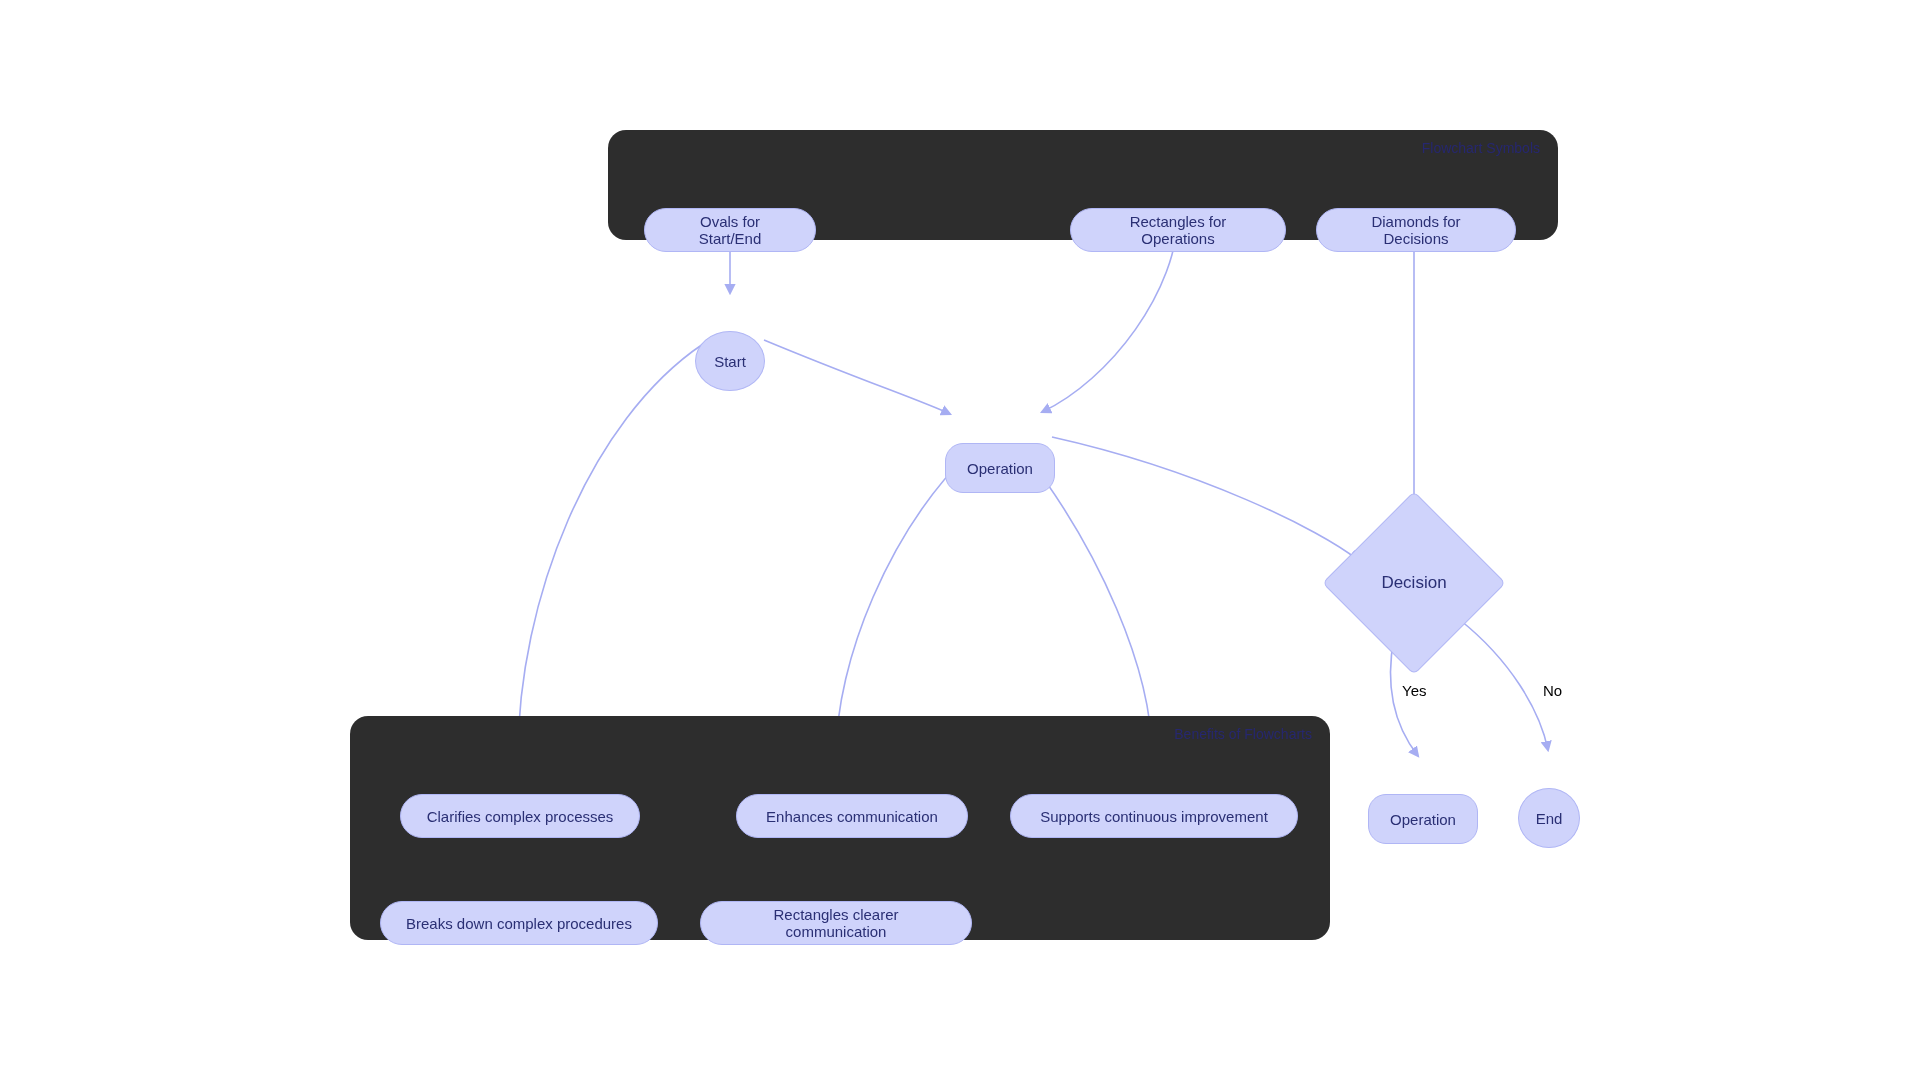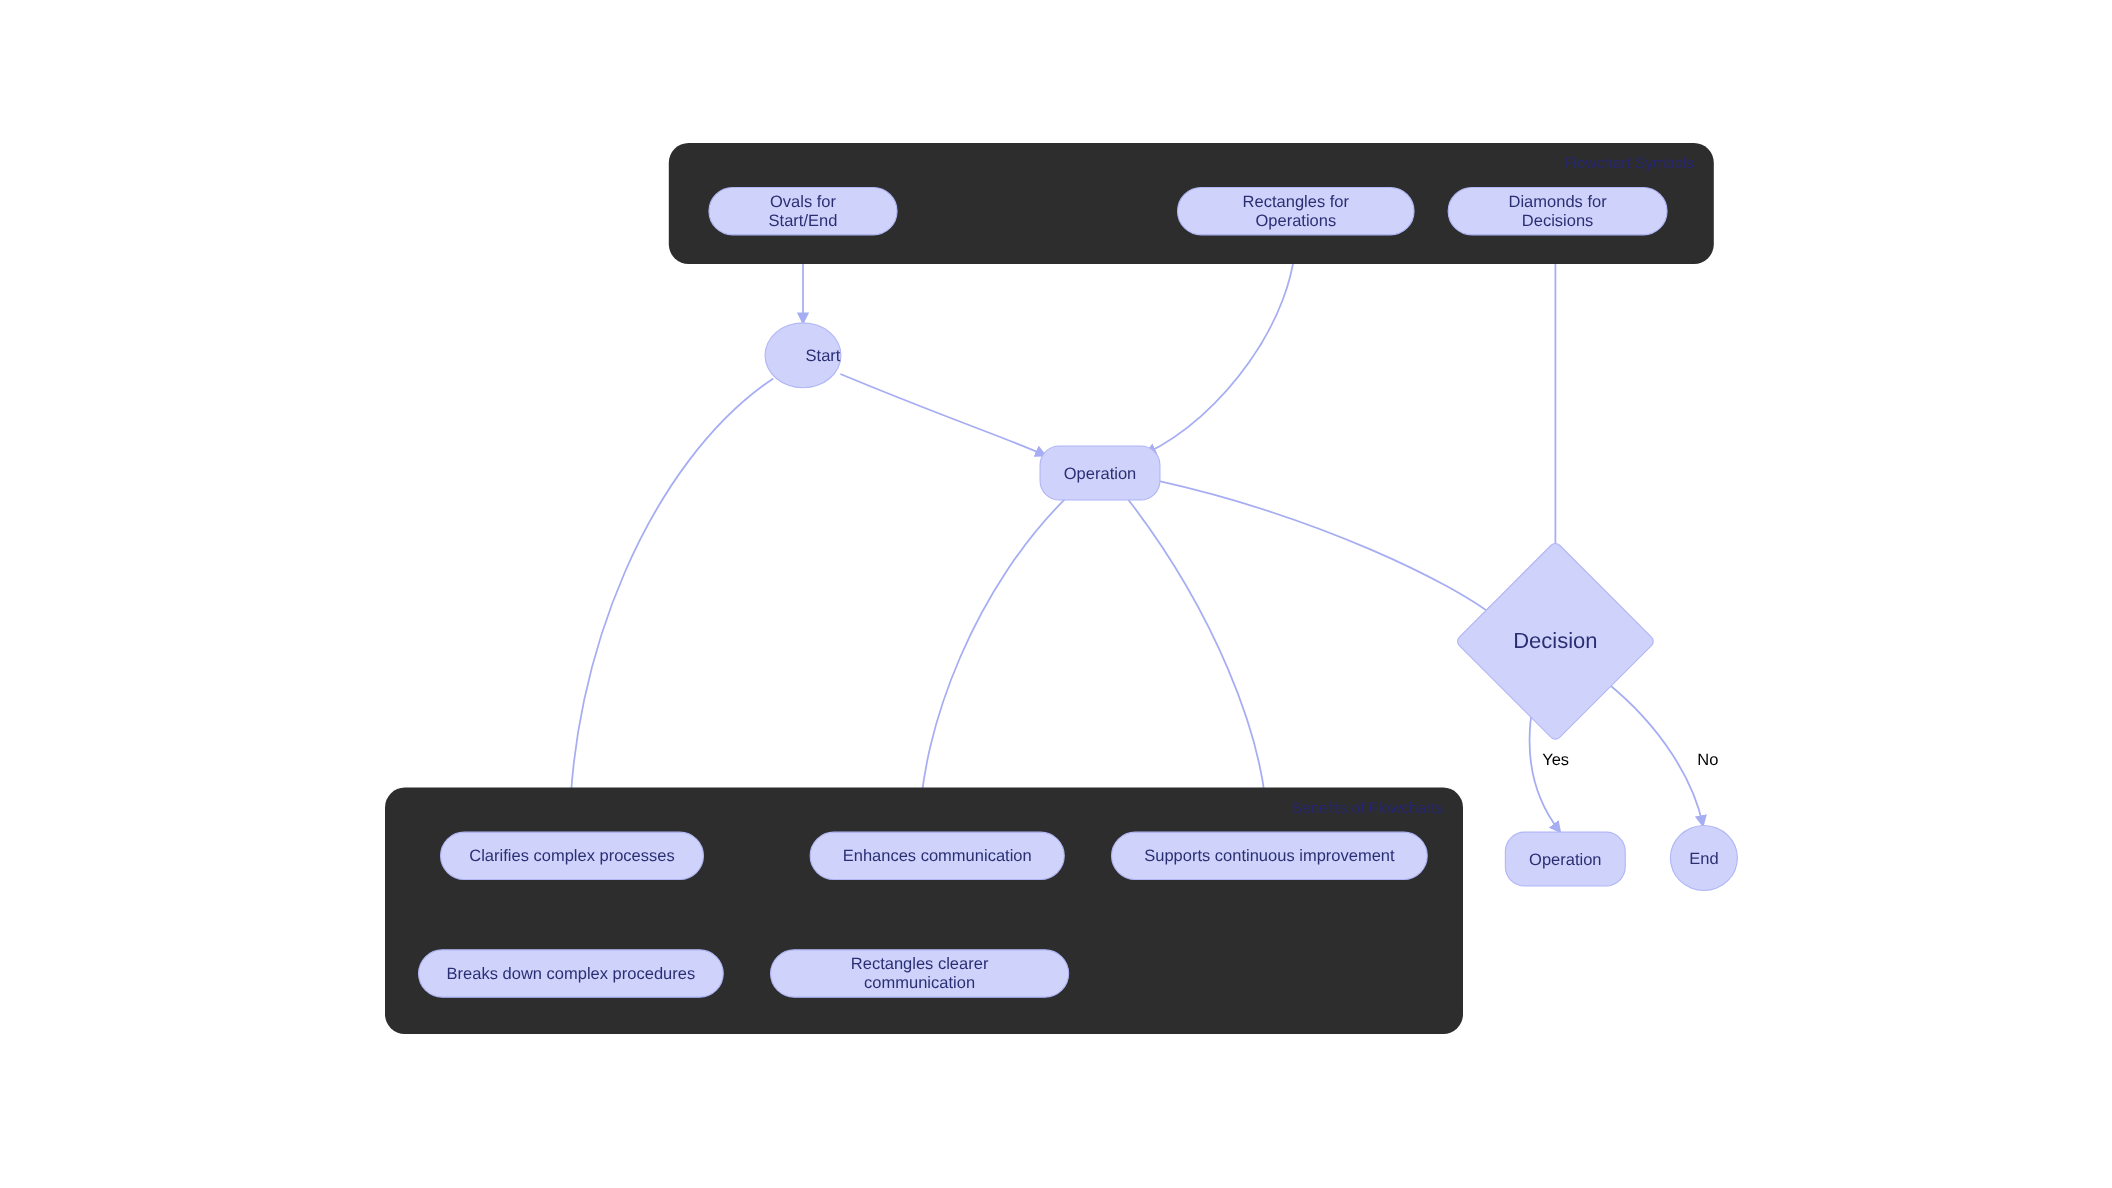--- a/index.html
+++ b/index.html
@@ -34,20 +34,21 @@
   .node {
     position: absolute;
     background: #cfd3fb;
     color: #2a2f74;
     font-size: 15px;
     display: flex;
     align-items: center;
     justify-content: center;
     text-align: center;
     border: 1px solid #b0b6f5;
+    margin-top: 38px;
   }
   .pill {
     border-radius: 999px;
     padding: 8px 22px;
     height: 44px;
   }
   .rounded {
     border-radius: 18px;
     padding: 10px 20px;
   }
@@ -67,21 +68,21 @@
     transform: rotate(45deg);
     border-radius: 6px;
   }
   .diamond-label {
     position: absolute;
     inset: 0;
     display: flex;
     align-items: center;
     justify-content: center;
     color: #2a2f74;
-    font-size: 20px;
+    font-size: 17px;
   }
   svg.edges {
     position: absolute;
     inset: 0;
     width: 100%;
     height: 100%;
     pointer-events: none;
   }
   .edge-label {
     position: absolute;
@@ -137,21 +138,21 @@
   <div class="node pill" style="left:404px; top:40px; width:172px;">
     <span>Ovals for Start/End</span>
   </div>
   <div class="node pill" style="left:830px; top:40px; width:216px;">
     <span>Rectangles for Operations</span>
   </div>
   <div class="node pill" style="left:1076px; top:40px; width:200px;">
     <span>Diamonds for Decisions</span>
   </div>
 
-  <div class="node circle" style="left:455px; top:163px; width:70px; height:60px;justify-content:flex-end;">
+  <div class="node circle" style="left:455px; top:163px; width:70px; height:60px;">
     <span>Start</span>
   </div>
 
   <div class="node rounded" style="left:705px; top:275px; width:110px; height:50px;">
     <span>Operation</span>
   </div>
 
   <div class="diamond" style="left:1109px; top:388px;">
     <div class="diamond-shape"></div>
     <div class="diamond-label">Decision</div>

